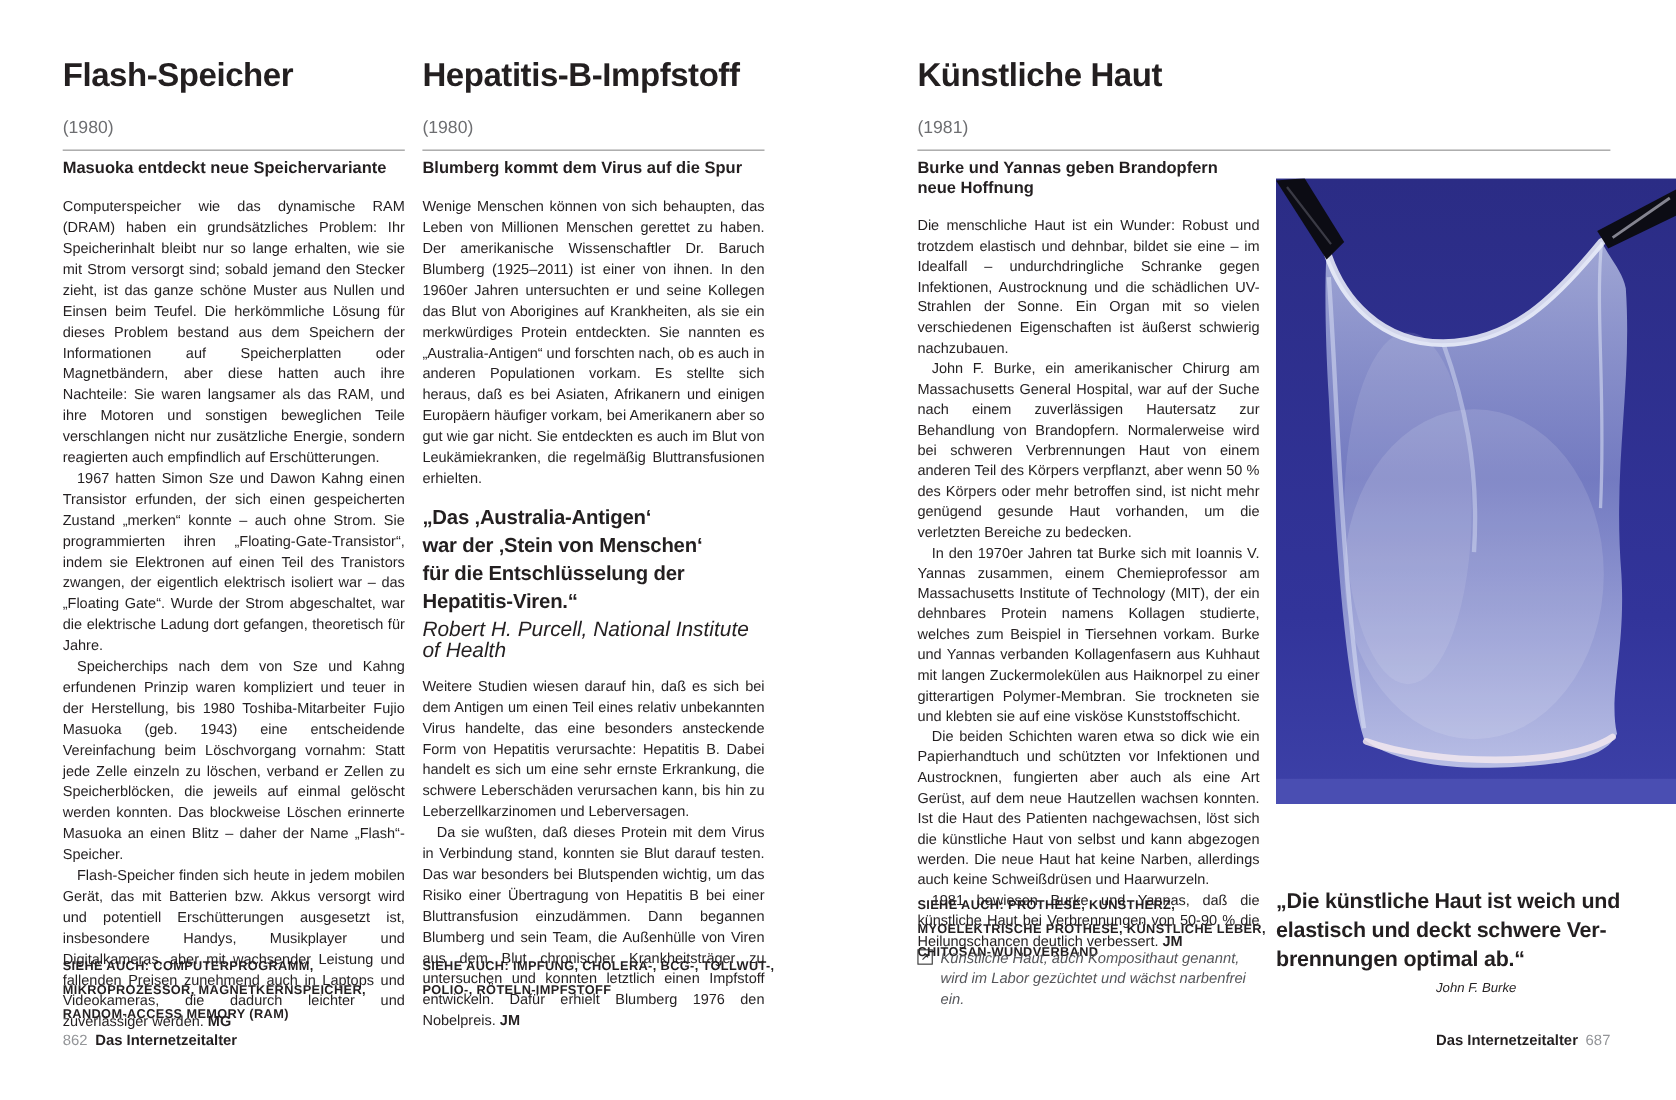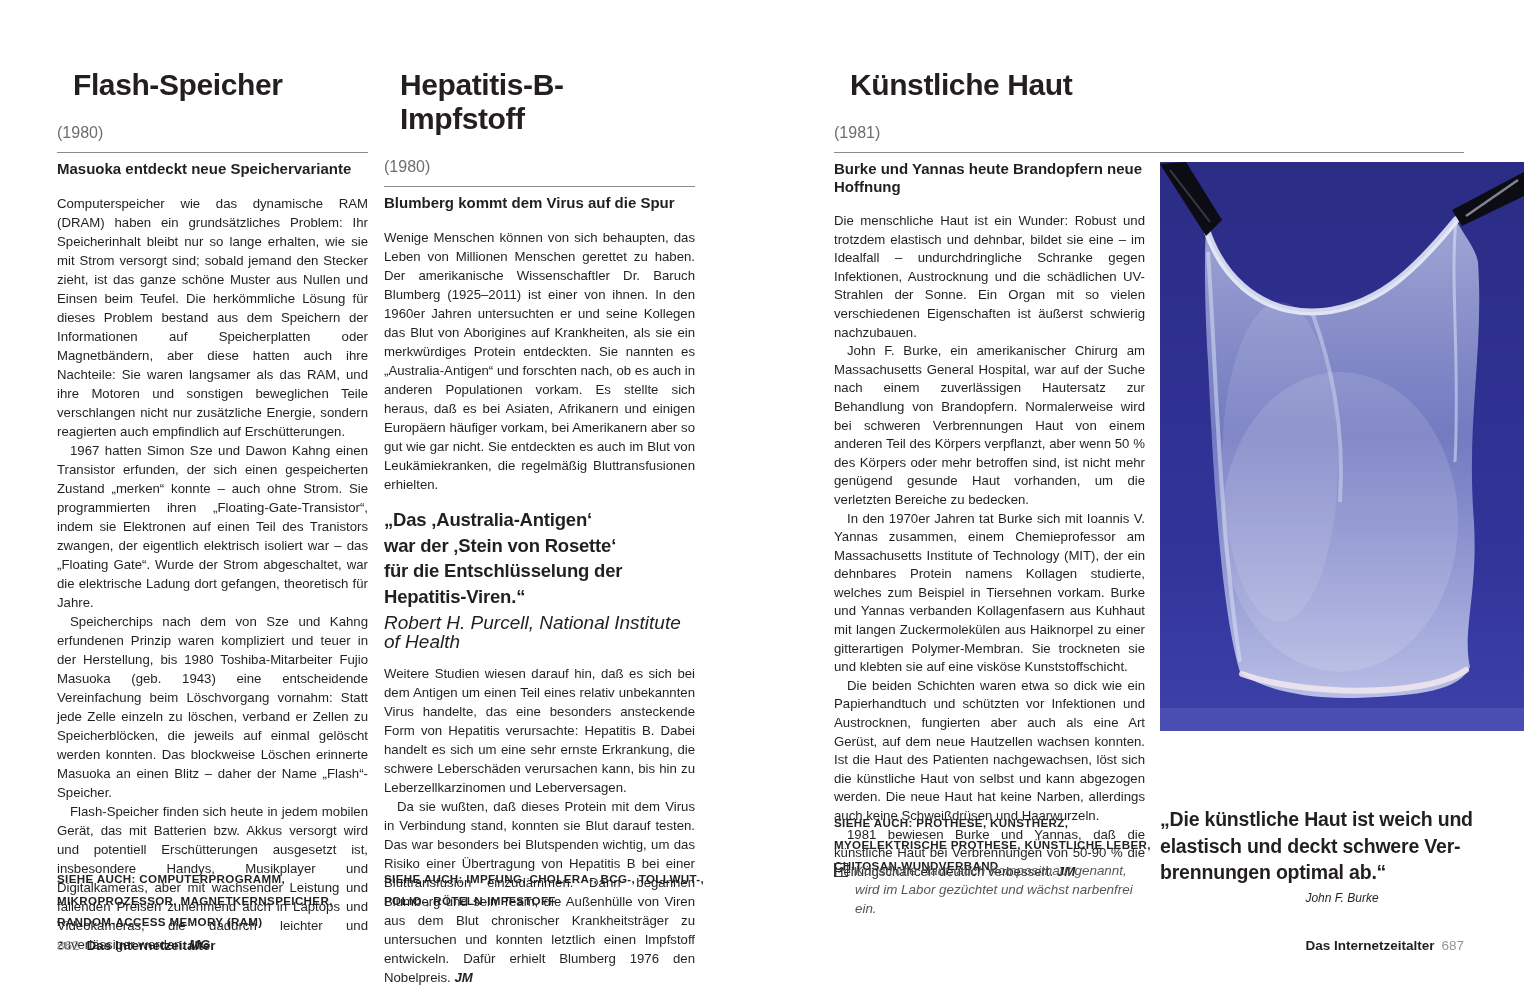--- a/index.html
+++ b/index.html
@@ -6,31 +6,31 @@
   body {
     width:1524px; height:1000px; background:#ffffff; position:relative;
     font-family:"Liberation Sans", sans-serif; color:#231f20;
     -webkit-font-smoothing:antialiased; overflow:hidden;
   }
   .col { position:absolute; top:52px; width:311px; height:920px; }
   #col1 { left:57px; }
   #col2 { left:384px; }
   #col3 { left:834px; }
 
-  h1.title { margin:16px; font-size:30px; line-height:34px; font-weight:700; letter-spacing:-0.4px; }
+  h1.title { margin:0; font-size:30px; line-height:34px; font-weight:700; letter-spacing:-0.4px; }
   .year { margin-top:22px; font-size:16px; line-height:18px; color:#6d6e71; }
   .rule { border:none; border-top:1px solid #8c8c8c; margin:10px 0 0 0; height:0; }
   #col3 .rule { width:630px; }
   h2.subtitle { margin:7px 0 0 0; font-size:15px; line-height:18px; font-weight:700; }
 
   .body { margin-top:16px; font-size:13.2px; line-height:19px; text-align:justify; }
   #col3 .body { line-height:18.6px; }
   .body p { margin:0; text-indent:13px; }
   .body p.first { text-indent:0; }
-  .initials { font-weight:700;font-style:italic; }
+  .initials { font-weight:700; }
 
   .pullquote { font-weight:700; font-size:18.5px; line-height:25.5px; margin:13px 0 4px 0; white-space:pre-line; letter-spacing:-0.2px; text-align:left; }
   .pullquote-attr { font-style:italic; font-size:19px; line-height:19px; margin:2px 0 13px 0; text-align:left; }
 
   .see-also { position:absolute; left:0; width:104%; font-weight:700; font-size:11.6px; line-height:21.5px; letter-spacing:0.35px; text-align:left; }
   #col1 .see-also, #col2 .see-also { top:816px; }
   #col3 .see-also { top:760px; }
 
   .caption { position:absolute; top:809px; left:0; width:300px; display:flex; gap:7px; }
   .arrow-box { flex:0 0 auto; width:12px; height:12px; margin-top:2px; border:1.6px solid #333333; display:flex; align-items:center; justify-content:center; font-size:9px; font-weight:700; color:#333; line-height:1; }
@@ -72,36 +72,36 @@
 
   <section class="col" id="col2">
     <h1 class="title">Hepatitis-B-Impfstoff</h1>
     <div class="year">(1980)</div>
     <hr class="rule">
     <h2 class="subtitle">Blumberg kommt dem Virus auf die Spur</h2>
     <div class="body">
       <p class="first">Wenige Menschen können von sich behaupten, das Leben von Millionen Menschen gerettet zu haben. Der amerikanische Wissenschaftler Dr. Baruch Blumberg (1925–2011) ist einer von ihnen. In den 1960er Jahren untersuchten er und seine Kollegen das Blut von Aborigines auf Krankheiten, als sie ein merkwürdiges Protein entdeckten. Sie nannten es „Australia-Antigen“ und forschten nach, ob es auch in anderen Populationen vorkam. Es stellte sich heraus, daß es bei Asiaten, Afrikanern und einigen Europäern häufiger vorkam, bei Amerikanern aber so gut wie gar nicht. Sie entdeckten es auch im Blut von Leukämiekranken, die regelmäßig Bluttransfusionen erhielten.</p>
     </div>
     <div class="pullquote">„Das ‚Australia-Antigen‘
-war der ‚Stein von Rosette‘
+war der ‚Stein von Menschen‘
 für die Entschlüsselung der
 Hepatitis-Viren.“</div>
     <div class="pullquote-attr">Robert H. Purcell, National Institute of Health</div>
     <div class="body" style="margin-top:0;">
       <p class="first">Weitere Studien wiesen darauf hin, daß es sich bei dem Antigen um einen Teil eines relativ unbekannten Virus handelte, das eine besonders ansteckende Form von Hepatitis verursachte: Hepatitis B. Dabei handelt es sich um eine sehr ernste Erkrankung, die schwere Leberschäden verursachen kann, bis hin zu Leberzellkarzinomen und Leberversagen.</p>
       <p><span>Da sie wußten, daß dieses Protein mit dem Virus in Verbindung stand, konnten sie Blut darauf testen. Das war besonders bei Blutspenden wichtig, um das Risiko einer Übertragung von Hepatitis B bei einer Bluttransfusion einzudämmen. Dann begannen Blumberg und sein Team, die Außenhülle von Viren aus dem Blut chronischer Krankheitsträger zu untersuchen und konnten letztlich einen Impfstoff entwickeln. Dafür erhielt Blumberg 1976 den Nobelpreis.</span> <span class="initials">JM</span></p>
     </div>
     <div class="see-also">SIEHE AUCH: IMPFUNG, CHOLERA-, BCG-, TOLLWUT-, POLIO-, RÖTELN-IMPFSTOFF</div>
   </section>
 
   <section class="col" id="col3">
     <h1 class="title">Künstliche Haut</h1>
     <div class="year">(1981)</div>
     <hr class="rule">
-    <h2 class="subtitle">Burke und Yannas heute Brandopfern neue Hoffnung</h2>
+    <h2 class="subtitle">Burke und Yannas geben Brandopfern neue Hoffnung</h2>
     <div class="body">
       <p class="first">Die menschliche Haut ist ein Wunder: Robust und trotzdem elastisch und dehnbar, bildet sie eine – im Idealfall – undurchdringliche Schranke gegen Infektionen, Austrocknung und die schädlichen UV-Strahlen der Sonne. Ein Organ mit so vielen verschiedenen Eigenschaften ist äußerst schwierig nachzubauen.</p>
       <p>John F. Burke, ein amerikanischer Chirurg am Massachusetts General Hospital, war auf der Suche nach einem zuverlässigen Hautersatz zur Behandlung von Brandopfern. Normalerweise wird bei schweren Verbrennungen Haut von einem anderen Teil des Körpers verpflanzt, aber wenn 50 % des Körpers oder mehr betroffen sind, ist nicht mehr genügend gesunde Haut vorhanden, um die verletzten Bereiche zu bedecken.</p>
       <p>In den 1970er Jahren tat Burke sich mit Ioannis V. Yannas zusammen, einem Chemieprofessor am Massachusetts Institute of Technology (MIT), der ein dehnbares Protein namens Kollagen studierte, welches zum Beispiel in Tiersehnen vorkam. Burke und Yannas verbanden Kollagenfasern aus Kuhhaut mit langen Zuckermolekülen aus Haiknorpel zu einer gitterartigen Polymer-Membran. Sie trockneten sie und klebten sie auf eine visköse Kunststoffschicht.</p>
       <p>Die beiden Schichten waren etwa so dick wie ein Papierhandtuch und schützten vor Infektionen und Austrocknen, fungierten aber auch als eine Art Gerüst, auf dem neue Hautzellen wachsen konnten. Ist die Haut des Patienten nachgewachsen, löst sich die künstliche Haut von selbst und kann abgezogen werden. Die neue Haut hat keine Narben, allerdings auch keine Schweißdrüsen und Haarwurzeln.</p>
       <p><span>1981 bewiesen Burke und Yannas, daß die künstliche Haut bei Verbrennungen von 50-90 % die Heilungschancen deutlich verbessert.</span> <span class="initials">JM</span></p>
     </div>
     <div class="see-also">SIEHE AUCH: PROTHESE, KUNSTHERZ, MYOELEKTRISCHE PROTHESE, KÜNSTLICHE LEBER, CHITOSAN-WUNDVERBAND</div>
     <div class="caption">
       <span class="arrow-box">

